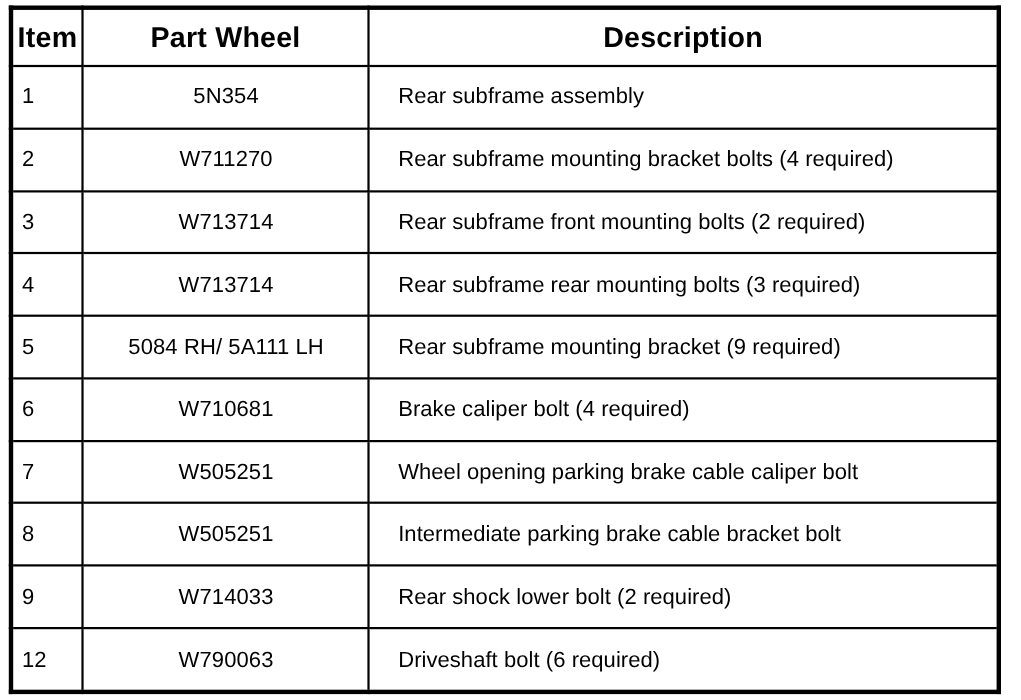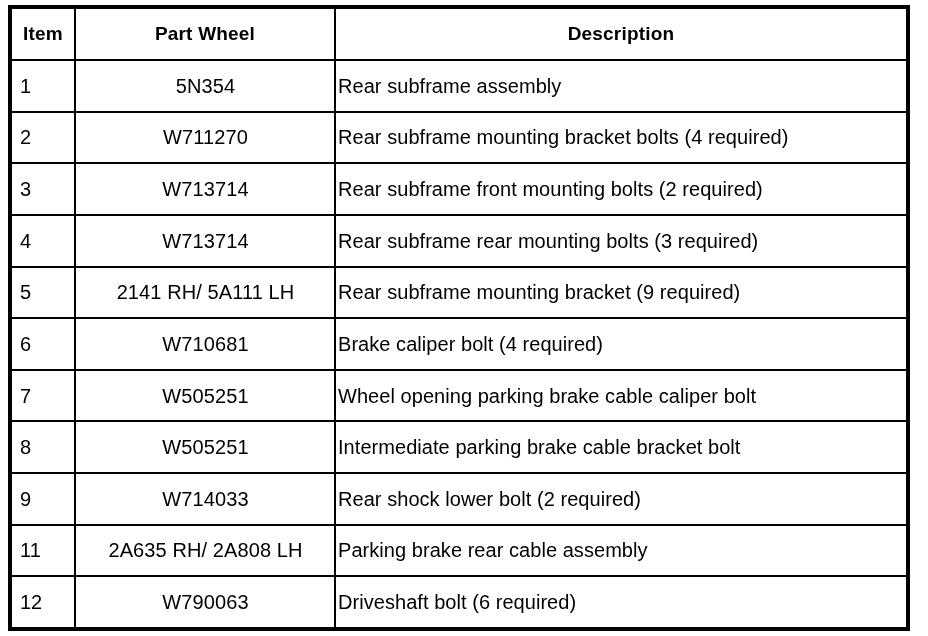--- a/index.html
+++ b/index.html
@@ -42,21 +42,21 @@
     line-height: 1.1;
     vertical-align: middle;
     white-space: nowrap;
     overflow: hidden;
     background: #ffffff;
   }
   table.parts-table thead th {
     font-weight: bold;
     text-align: center;
     height: 50px;
-    font-size: 19px;
+    font-size: 26px;
     letter-spacing: 0.2px;
   }
   table.parts-table thead th.th-item {
     text-align: center;
     padding: 0 4px;
   }
   table.parts-table tbody td {
     height: 48px;
     text-align: left;
     font-weight: normal;
@@ -65,21 +65,21 @@
     text-align: left;
     padding-left: 8px;
   }
   table.parts-table tbody td.cell-part {
     text-align: center;
     padding-left: 9px;
     letter-spacing: 0.1px;
   }
   table.parts-table tbody td.cell-desc {
     text-align: left;
-    padding-left: 2px;
+    padding-left: 26px;
     letter-spacing: 0.05px;
   }
 </style>
 </head>
 <body>
 
 <div id="parts-table-wrap">
   <table class="parts-table">
     <colgroup>
       <col class="col-item">
@@ -109,21 +109,21 @@
           <td class="cell-part">W713714</td>
           <td class="cell-desc">Rear subframe front mounting bolts (2 required)</td>
         </tr>
         <tr>
           <td class="cell-item">4</td>
           <td class="cell-part">W713714</td>
           <td class="cell-desc">Rear subframe rear mounting bolts (3 required)</td>
         </tr>
         <tr>
           <td class="cell-item">5</td>
-          <td class="cell-part">2141 RH/ 5A111 LH</td>
+          <td class="cell-part">5084 RH/ 5A111 LH</td>
           <td class="cell-desc">Rear subframe mounting bracket (9 required)</td>
         </tr>
         <tr>
           <td class="cell-item">6</td>
           <td class="cell-part">W710681</td>
           <td class="cell-desc">Brake caliper bolt (4 required)</td>
         </tr>
         <tr>
           <td class="cell-item">7</td>
           <td class="cell-part">W505251</td>
@@ -133,24 +133,19 @@
           <td class="cell-item">8</td>
           <td class="cell-part">W505251</td>
           <td class="cell-desc">Intermediate parking brake cable bracket bolt</td>
         </tr>
         <tr>
           <td class="cell-item">9</td>
           <td class="cell-part">W714033</td>
           <td class="cell-desc">Rear shock lower bolt (2 required)</td>
         </tr>
         <tr>
-          <td class="cell-item">11</td>
-          <td class="cell-part">2A635 RH/ 2A808 LH</td>
-          <td class="cell-desc">Parking brake rear cable assembly</td>
-        </tr>
-        <tr>
           <td class="cell-item">12</td>
           <td class="cell-part">W790063</td>
           <td class="cell-desc">Driveshaft bolt (6 required)</td>
         </tr>
       </tbody>
   </table>
 </div>
 
 </body></html>

